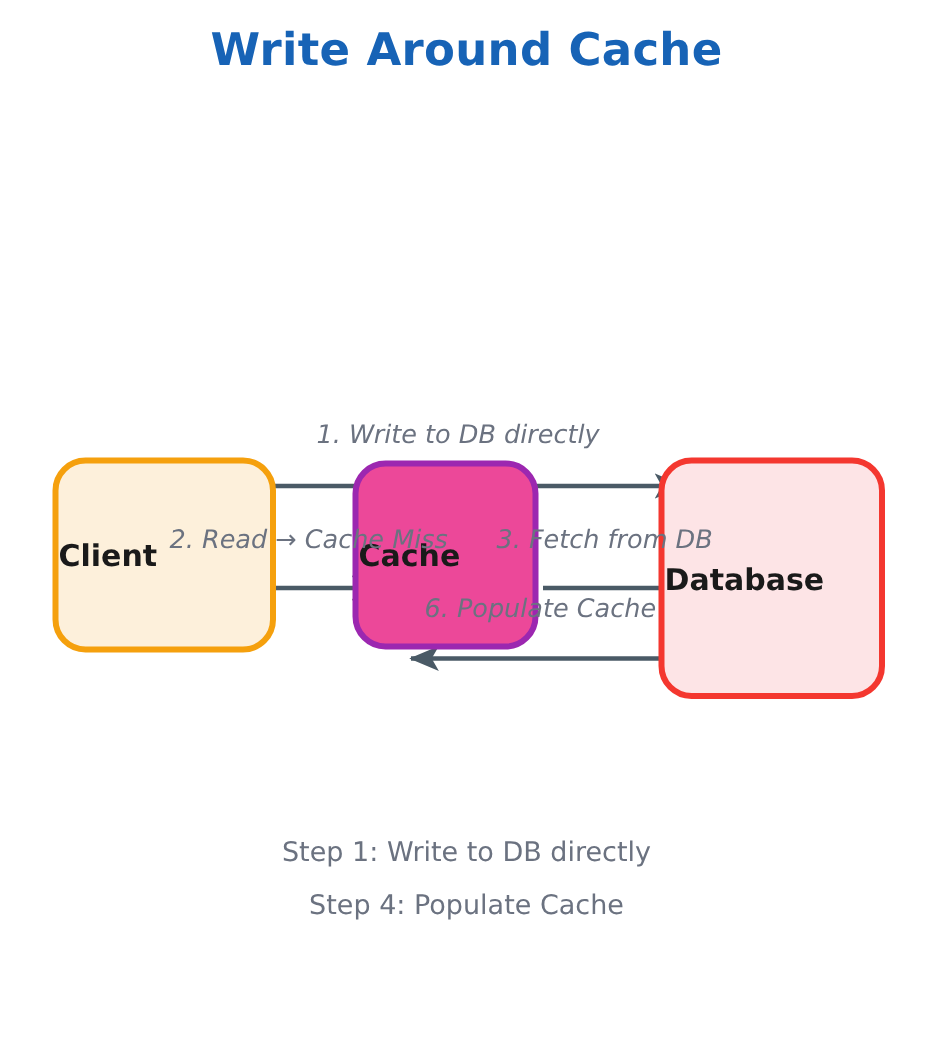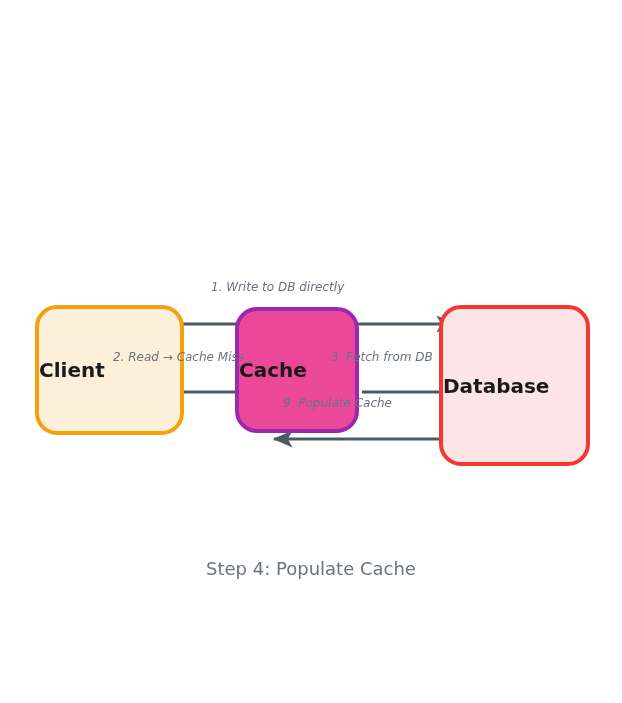--- a/index.html
+++ b/index.html
@@ -75,21 +75,21 @@
   #node-database {
     left: 439px; top: 305px; width: 151px; height: 161px;
     border-color: #f4372f;
     background: #fde4e6;
   }
 
   
   .edge-label {
     position: absolute;
     font-style: italic;
-    font-size: 12px;
+    font-size: 17px;
     color: #6b7280;
     white-space: nowrap;
     font-family: "DejaVu Sans", sans-serif;
   }
   #edge-label-1 { left: 211px; top: 280px; }
   #edge-label-2 { left: 113px; top: 350px; }
   #edge-label-3 { left: 331px; top: 350px; text-align: right; }
   #edge-label-4 { left: 283px; top: 396px; }
 
   
@@ -105,20 +105,21 @@
     color: #6b7280;
     line-height: 34.5px;
     font-family: "DejaVu Sans", sans-serif;
   }
 </style>
 </head>
 <body>
 
 <div id="stage">
 
+  <div class="title">Write Around Cache</div>
 
   <svg class="arrow-layer" viewBox="0 0 622 703" width="622" height="703">
     <defs>
       <marker id="arrowhead-right" markerWidth="7" markerHeight="7" refX="6.2" refY="3.2" orient="auto" markerUnits="strokeWidth">
         <path d="M0,0.4 L6.6,3.2 L0,6 L1.6,3.2 Z" fill="#4a5a66"></path>
       </marker>
       <marker id="arrowhead-left" markerWidth="7" markerHeight="7" refX="6.2" refY="3.2" orient="auto" markerUnits="strokeWidth">
         <path d="M0,0.4 L6.6,3.2 L0,6 L1.6,3.2 Z" fill="#4a5a66"></path>
       </marker>
     </defs>
@@ -143,19 +144,20 @@
   <div class="node" id="node-database">
     <span class="node-label">Database</span>
   </div>
 
   <div class="edge-label" id="edge-label-1">1. Write to DB directly</div>
 
   <div class="edge-label" id="edge-label-2">2. Read → Cache Miss</div>
 
   <div class="edge-label" id="edge-label-3">3. Fetch from DB</div>
 
-  <div class="edge-label" id="edge-label-4">9. Populate Cache</div>
+  <div class="edge-label" id="edge-label-4">6. Populate Cache</div>
 
   <div class="legend">
+    <div class="legend-line">Step 1: Write to DB directly</div>
     <div class="legend-line">Step 4: Populate Cache</div>
   </div>
 
 </div>
 
 </body></html>

